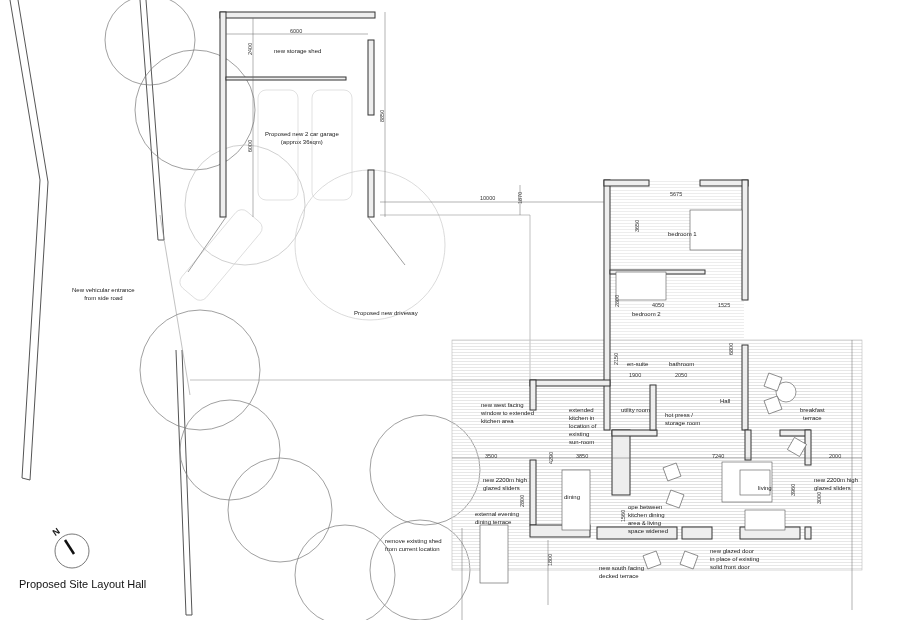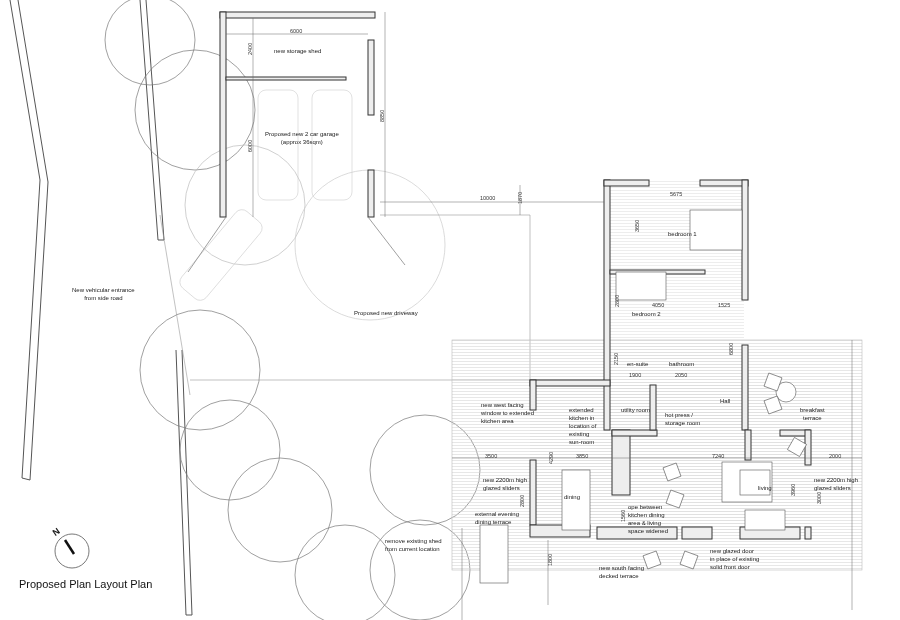--- a/index.html
+++ b/index.html
@@ -198,13 +198,13 @@
 <div class="dim" style="left:576px;top:453px;">3850</div>
 <div class="dimv" style="left:548px;top:464px;">4290</div>
 <div class="dim" style="left:712px;top:453px;">7240</div>
 <div class="dim" style="left:829px;top:453px;">2000</div>
 <div class="dimv" style="left:519px;top:507px;">2800</div>
 <div class="dimv" style="left:620px;top:522px;">1560</div>
 <div class="dimv" style="left:790px;top:496px;">3960</div>
 <div class="dimv" style="left:816px;top:504px;">3000</div>
 <div class="dimv" style="left:547px;top:566px;">1800</div>
 
-<div class="title">Proposed Plan Layout Plan</div>
+<div class="title">Proposed Site Layout Hall</div>
 
 </body></html>

